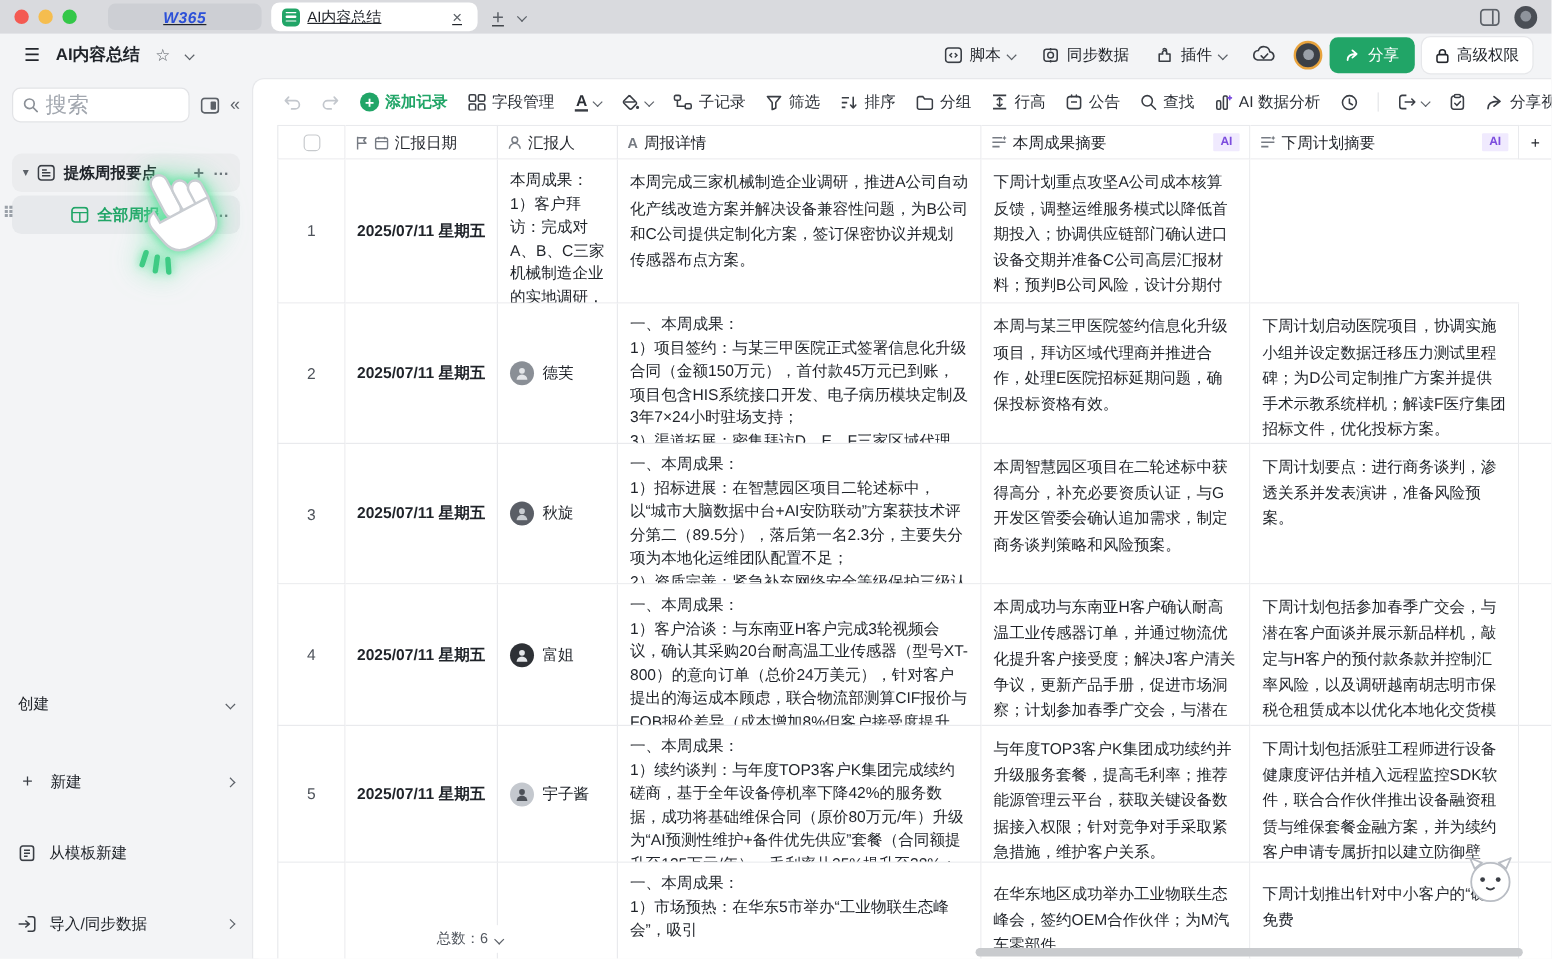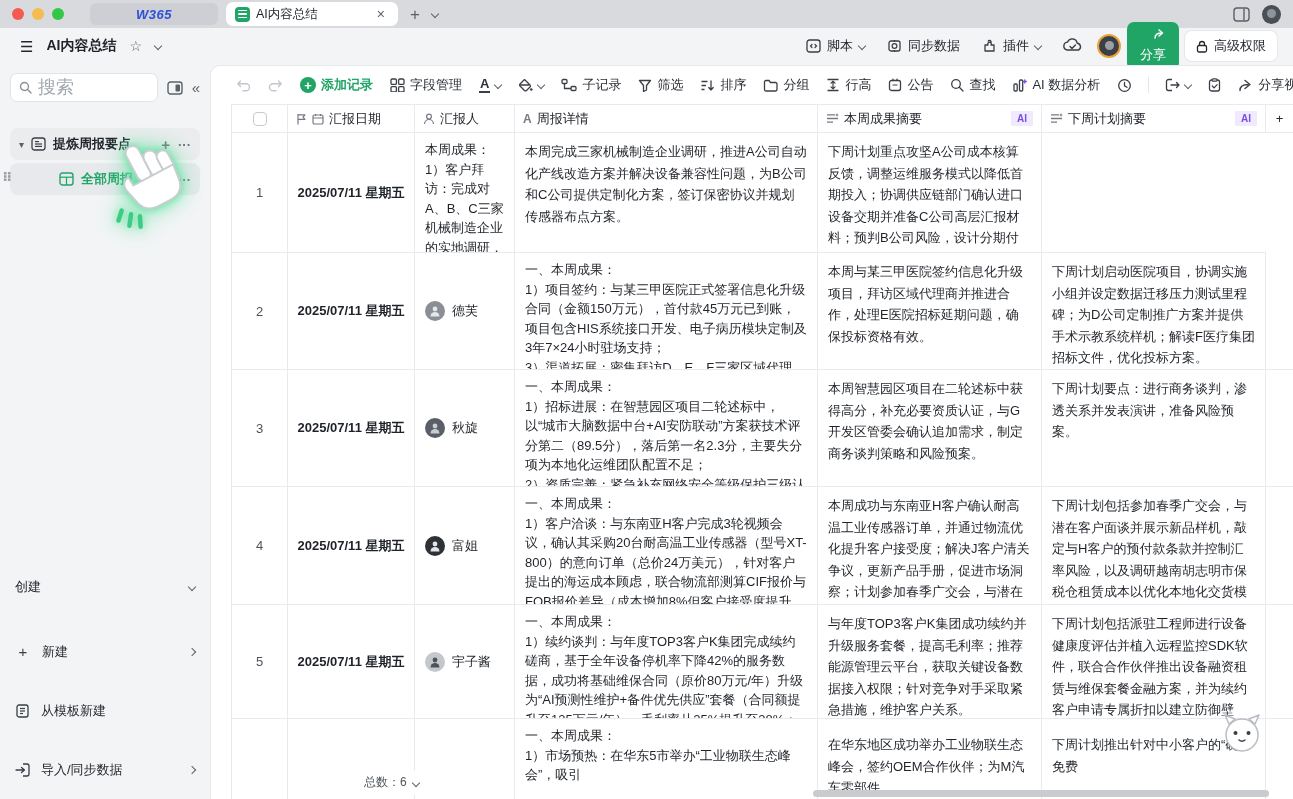--- a/index.html
+++ b/index.html
@@ -1,21 +1,21 @@
 <!DOCTYPE html>
 <html><head>
 <meta charset="utf-8">
 <style>
   * { box-sizing: border-box; margin: 0; padding: 0; }
   html,body { width:1293px; height:799px; overflow:hidden; }
   body { font-family:"Liberation Sans","DejaVu Sans",sans-serif; background:#f3f4f6; color:#1f2329; font-size:13px; }
   svg { display:block; }
 
   
-  .chrome { height:28px; background:#d9dade; display:flex; align-items:center; padding:0 12px; gap:8px; }
+  .chrome { height:28px; background:#d9dade; display:flex; align-items:center; padding:0 12px; gap:8px;text-decoration:underline; }
   .lights { display:flex; gap:8px; margin-right:18px; }
   .light { width:12px; height:12px; border-radius:50%; }
   .l-close{ background:#f45a52; } .l-min{ background:#f5bd4f; } .l-zoom{ background:#33c748; }
   .logo-tab { width:128px; height:22px; background:#cdcfd4; border-radius:6px; display:flex; align-items:center; justify-content:center; }
   .logo-txt { color:#2c50d8; font-weight:700; font-style:italic; font-size:13px; letter-spacing:.5px; }
   .tab-active { width:172px; height:24px; background:#fff; border-radius:7px; display:flex; align-items:center; gap:6px; padding:0 9px; }
   .tab-icon { width:15px; height:15px; border-radius:4px; background:#21a567; display:flex; flex-direction:column; justify-content:center; gap:2px; padding:0 3px; flex:none; }
   .tab-icon i { display:block; height:1.5px; background:#fff; border-radius:1px; }
   .tab-title { font-size:12.5px; flex:1; white-space:nowrap; overflow:hidden; }
   .glyph-btn { color:#5c6168; font-size:14px; line-height:1; cursor:pointer; padding:2px 4px; }
@@ -23,21 +23,21 @@
   .chev.right { transform:rotate(-45deg); }
   .chrome-right { margin-left:auto; display:flex; align-items:center; gap:12px; }
   .mini-avatar { width:19px; height:19px; border-radius:50%; background:#4a4e55; position:relative; overflow:hidden; }
   .mini-avatar::after{ content:""; position:absolute; left:5px; top:4px; width:9px; height:9px; border-radius:50%; background:#8f949c; }
 
   
   .app-header { height:36px; display:flex; align-items:center; padding:0 16px; gap:9px; }
   .ah-title { font-size:14px; font-weight:700; }
   .ah-right { margin-left:auto; display:flex; align-items:center; gap:6px;font-family:Liberation Serif, serif; }
   .hbtn { display:flex; align-items:center; gap:6px; padding:5px 8px; border-radius:6px; font-size:13px; color:#23262c; cursor:pointer; }
-  .share-btn { background:#21a567; color:#fff; border-radius:7px; padding:6px 13px; display:flex; gap:6px; align-items:flex-end; font-size:13px; cursor:pointer;flex-direction:column; }
+  .share-btn { background:#21a567; color:#fff; border-radius:7px; padding:6px 13px; display:flex; gap:6px; align-items:center; font-size:13px; cursor:pointer; }
   .perm-btn { background:#fff; border-radius:7px; padding:6px 11px; display:flex; gap:6px; align-items:center; font-size:13px; box-shadow:0 0 0 1px #e6e7ea; cursor:pointer; }
   .ring-avatar { width:24px; height:24px; border-radius:50%; border:2px solid #e8a33d; background:#3c4046; position:relative; overflow:hidden; flex:none; }
   .ring-avatar::after{ content:""; position:absolute; left:6px; top:5px; width:9px; height:9px; border-radius:50%; background:#9aa0a8; }
 
   
   .main { display:flex; height:735px; }
 
   
   .sidebar { width:210px; flex:none; display:flex; flex-direction:column; padding:9px 10px 14px; position:relative; }
   .search-row { display:flex; align-items:center; gap:9px; }

